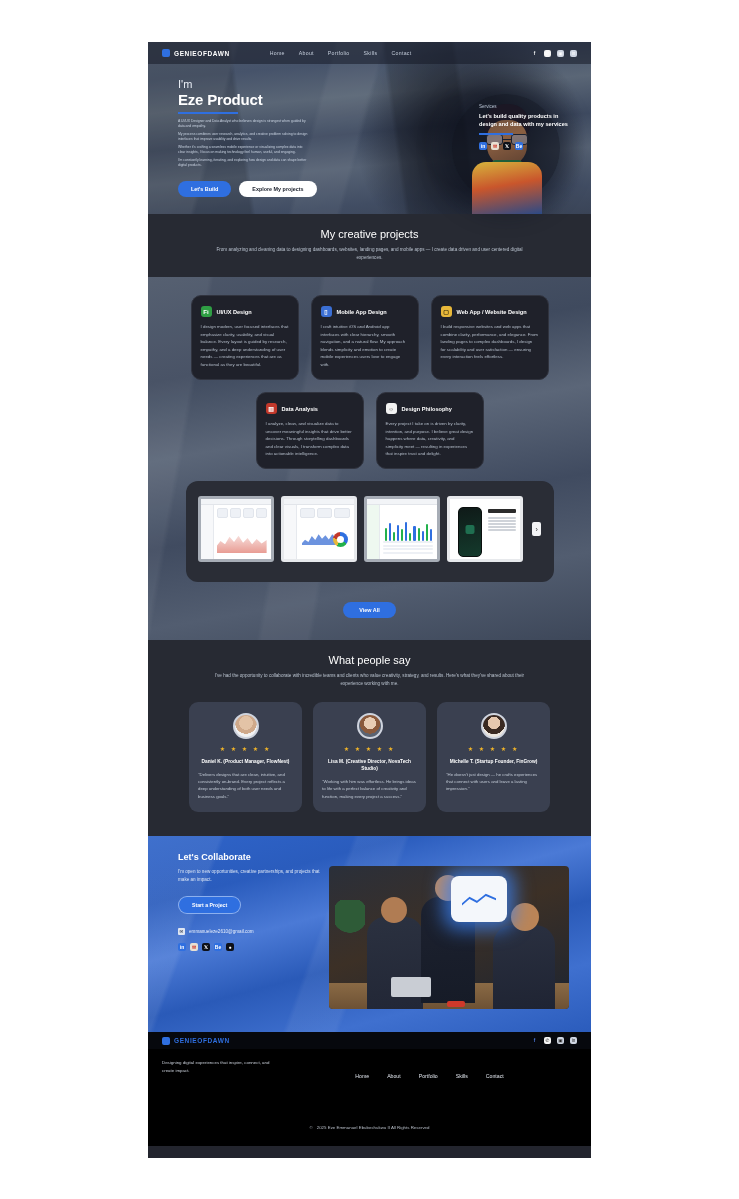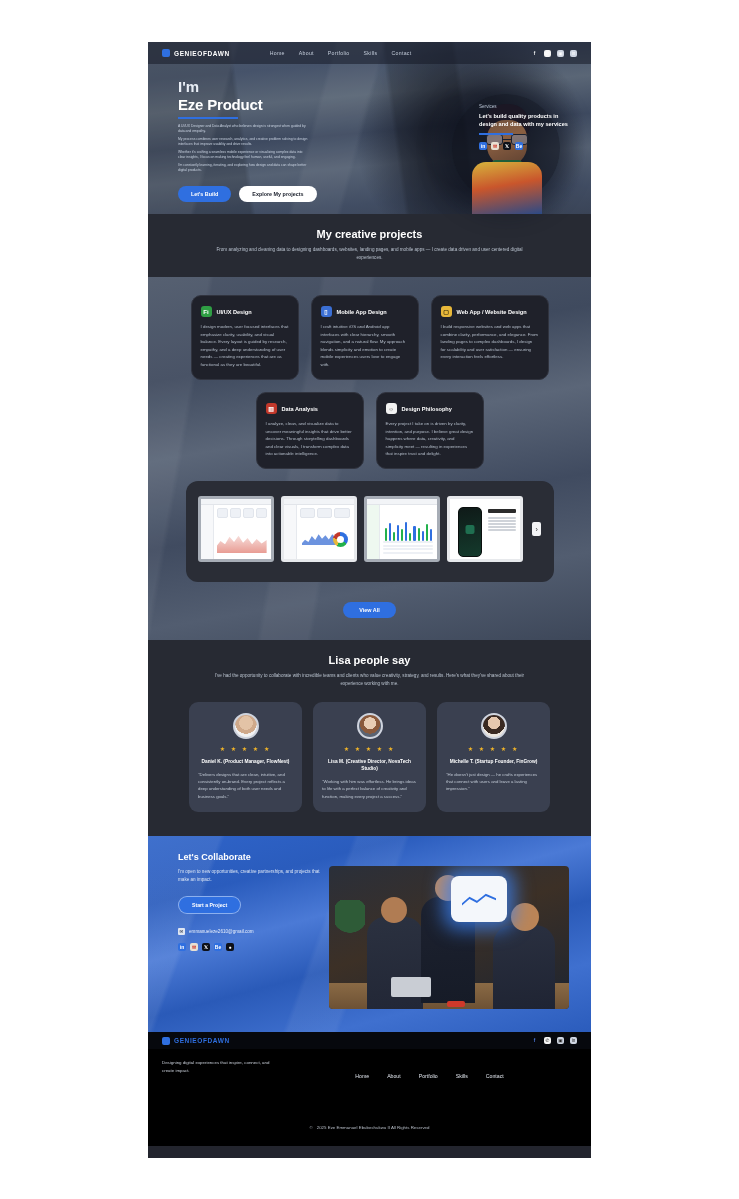--- a/index.html
+++ b/index.html
@@ -60,21 +60,21 @@
     width: 7px; height: 7px; border-radius: 2px;
     display:flex; align-items:center; justify-content:center;
     font-size: 4.6px; color:#fff;
   }
   .ic-fb { color:#4f7fe8; font-weight:bold; font-size:6px; }
   .ic-wa { background:#f5f5f5; border-radius:50%; color:#111; }
   .ic-ig { background:#cfd6e2; color:#222; }
   .ic-li { background:#cfd6e2; color:#222; }
 
   .hero-body { position: relative; z-index: 4; padding: 14px 0 0 30px; }
-  .hero-im { font-size: 15px; color:#e8edf5; font-weight: 700; }
+  .hero-im { font-size: 11px; color:#e8edf5; font-weight: 400; }
   .hero-name {
     font-size: 15px; font-weight: bold; color:#ffffff; letter-spacing: -.2px;
     margin-top: 1px;
   }
   .hero-rule {
     width: 60px; height: 2px; background:#2f6fe0; margin: 4px 0 5px 0;
   }
   .hero-para {
     width: 132px; font-size: 3.4px; line-height: 1.6; color:#c8d2e0;
   }
@@ -143,21 +143,21 @@
     display:flex; align-items:center; justify-content:center;
     font-size: 5px; font-weight:bold;
   }
   .s-li { background:#2f6fe0; color:#fff; }
   .s-gm { background:#e8e0d2; color:#d04437; }
   .s-x  { background:#0d1018; color:#fff; }
   .s-bh { background:#2f6fe0; color:#fff; }
 
   
   .sec-dark { background:#272a33; padding: 14px 0 16px; text-align:center; }
-  .sec-title { font-size: 11px; font-weight: bold; color:#ffffff; }
+  .sec-title { font-size: 11px; font-weight: normal; color:#ffffff; }
   .sec-sub {
     font-size: 4.6px; color:#b9c2ce; line-height: 1.65;
     max-width: 330px; margin: 6px auto 0;
   }
 
   
   .cards-band {
     position: relative;
     padding: 18px 0 22px;
     background:
@@ -536,21 +536,21 @@
         <div class="car-next">›</div>
       </div>
     </div>
 
     <div class="viewall-wrap">
       <button class="btn-viewall">View All</button>
     </div>
   </section>
 
   <section class="testi">
-    <h2 class="sec-title">Lisa people say</h2>
+    <h2 class="sec-title">What people say</h2>
     <p class="sec-sub">I've had the opportunity to collaborate with incredible teams and clients who value creativity, strategy, and results. Here's what they've shared about their experience working with me.</p>
 
     <div class="testi-row">
       <div class="tcard">
         <div class="avatar av1"></div>
         <div class="stars">★ ★ ★ ★ ★</div>
         <div class="tname">Daniel K. (Product Manager, FlowNest)</div>
         <p class="tquote">"Delivers designs that are clean, intuitive, and consistently on-brand. Every project reflects a deep understanding of both user needs and business goals."</p>
       </div>
       <div class="tcard">

